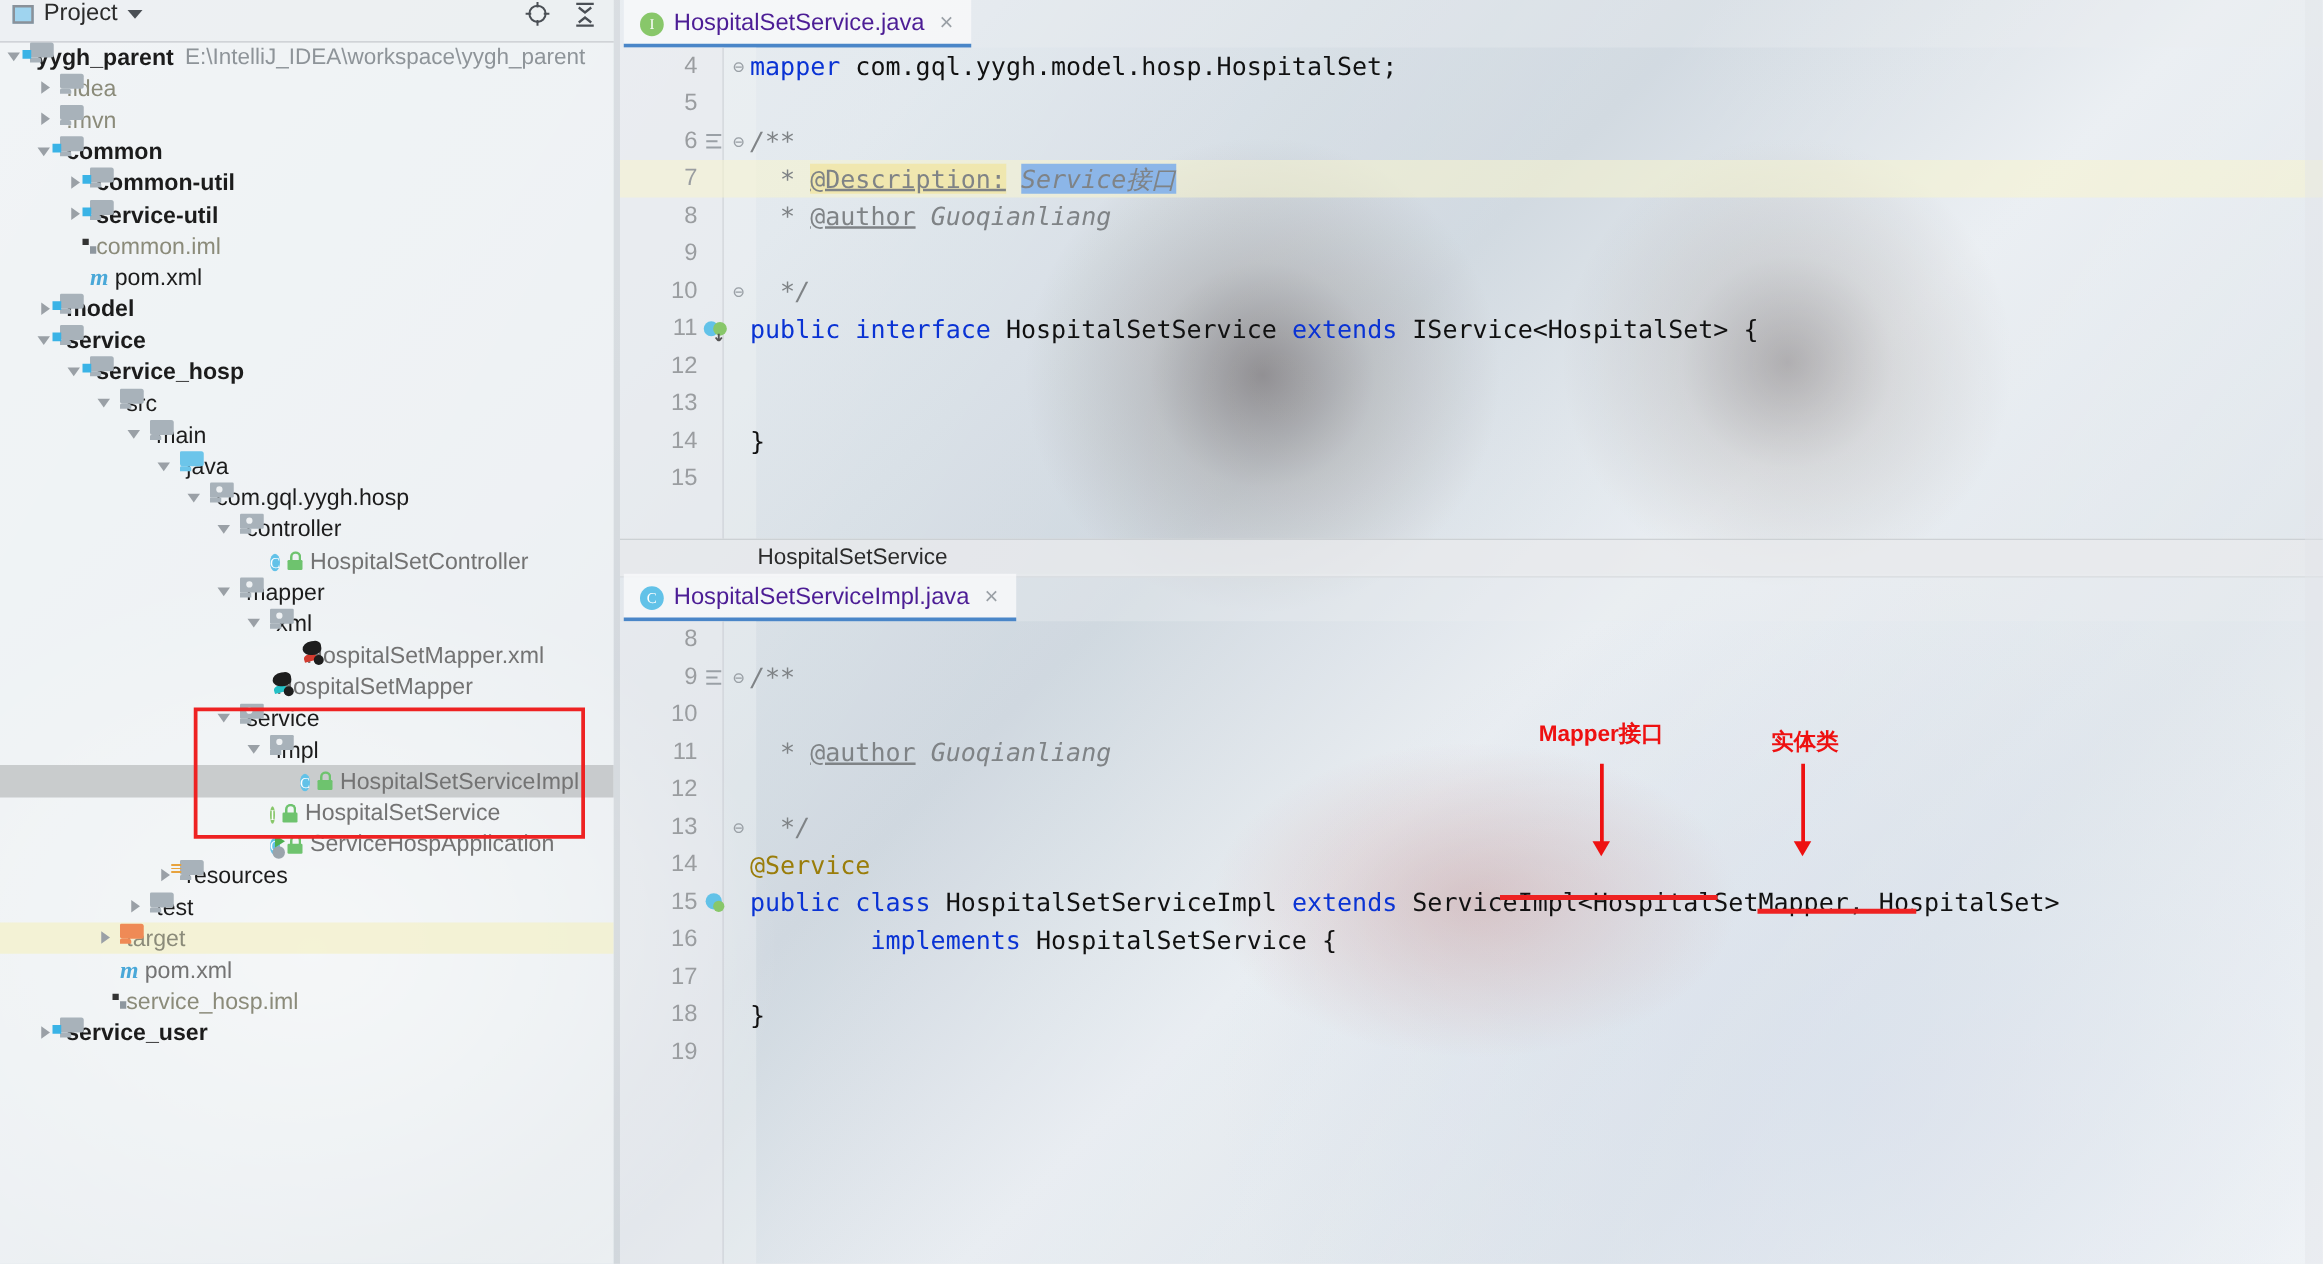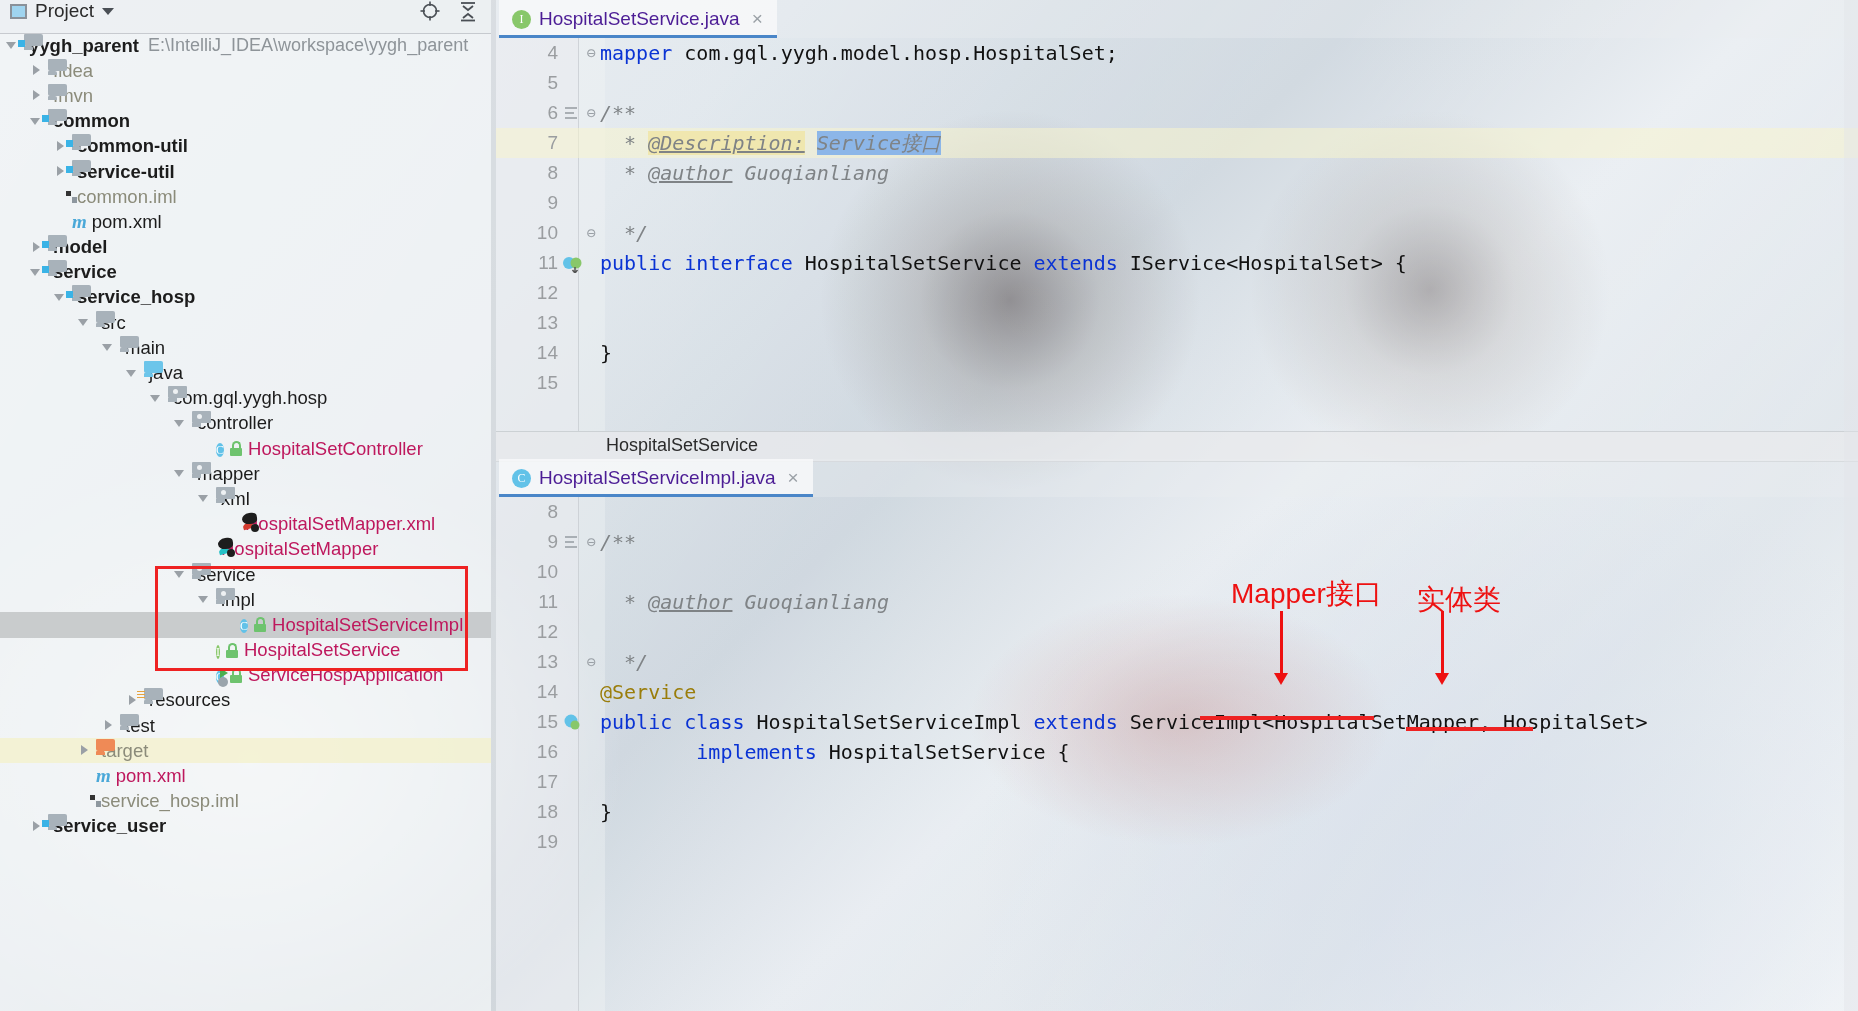--- a/index.html
+++ b/index.html
@@ -43,21 +43,21 @@
   
   #tree{position:absolute;left:0;top:33px;right:0;bottom:0;overflow:hidden;}
   .row{height:25.2px;display:flex;align-items:center;white-space:nowrap;font-size:18.5px;color:#1c1c1c;position:relative;}
   .row .arrow{width:13px;height:13px;position:relative;flex:0 0 13px;margin-right:3px;}
   .arrow.closed:before{content:"";position:absolute;left:3px;top:1px;border-left:7px solid #9aa0a6;border-top:5.5px solid transparent;border-bottom:5.5px solid transparent;}
   .arrow.open:before{content:"";position:absolute;left:0px;top:3px;border-top:7px solid #9aa0a6;border-left:5.5px solid transparent;border-right:5.5px solid transparent;}
   .arrow.none:before{content:none;}
   .lbl{margin-left:5px;}
   .b{font-weight:bold;}
   .grey{color:#8b8b7a;}
-  .green{color:#be185d;}
+  .green{color:#737373;}
   .path{color:#8e9499;font-weight:normal;margin-left:9px;font-size:18px;}
   .row.sel{background:rgba(190,192,194,0.78);}
   .row.hl{background:rgba(243,241,199,0.70);}
   .ic{flex:0 0 auto;position:relative;margin-left:2px;}
 
   
   .folder{width:19px;height:15px;position:relative;}
   .folder .fbody{position:absolute;left:0;bottom:0;width:19px;height:12px;background:#a8b2ba;border-radius:1px 2px 2px 2px;}
   .folder .ftab{position:absolute;left:0;top:0;width:9px;height:4px;background:#a8b2ba;border-radius:1px 2px 0 0;}
   .folder.blue .fbody,.folder.blue .ftab{background:#6cc5ea;}
@@ -114,33 +114,33 @@
   .gutter{position:absolute;left:0;top:0;bottom:0;width:82px;background:rgba(236,238,240,0.62);border-right:1px solid rgba(190,195,200,0.6);}
   .gutter2{position:absolute;left:83px;top:0;bottom:0;width:26px;background:rgba(244,245,246,0.35);}
   .codelines{position:absolute;left:0;right:0;top:0;bottom:0;}
   .cline{height:30px;position:relative;white-space:pre;font-family:"DejaVu Sans Mono", monospace;font-size:20px;color:#111;}
   .cline .num{position:absolute;left:0;width:62px;text-align:right;color:#9a9da0;font-family:"Liberation Sans",sans-serif;font-size:19px;line-height:30px;}
   .cline .txt{position:absolute;left:104px;line-height:30px;}
   .cline.hlline{background:rgba(247,244,206,0.55);}
   .kw{color:#0a33d4;font-weight:normal;}
   .ann{color:#9a7d0a;}
   .jdoc{color:#7f8386;font-style:italic;}
-  .jtag{color:#7f8386;font-style:italic;text-decoration:underline;}
+  .jtag{color:#7f8386;text-decoration:underline;}
   .desc-hl{background:rgba(240,228,160,0.75);}
   .sel-hl{background:#8cb6e8;}
   .fold{position:absolute;left:84px;width:22px;text-align:center;color:#9aa0a6;font-size:15px;line-height:30px;}
   .gicon{position:absolute;left:66px;top:5px;width:20px;height:20px;}
   .breadcrumb{position:absolute;left:0;right:0;height:29px;background:rgba(232,234,236,0.80);
      border-top:1px solid rgba(198,202,206,0.8);border-bottom:1px solid rgba(198,202,206,0.8);}
   .breadcrumb span{position:absolute;left:110px;top:3px;font-size:18px;color:#2b2b2b;}
 
   
   #overlay{position:absolute;left:0;top:0;width:1858px;height:1011px;z-index:9;pointer-events:none;}
   .red-box{position:absolute;border:3px solid #ee2222;box-sizing:border-box;}
-  .ann-label{position:absolute;color:#ee1111;font-size:28px;font-family:"Liberation Sans",sans-serif;white-space:nowrap;}
+  .ann-label{position:absolute;color:#ee1111;font-size:18px;font-family:"Liberation Sans",sans-serif;white-space:nowrap;font-weight:bold;}
   .ann-arrow{position:absolute;width:3px;background:#ee1111;}
   .ann-arrow:after{content:"";position:absolute;left:-6px;bottom:-11px;border-top:12px solid #ee1111;border-left:7.5px solid transparent;border-right:7.5px solid transparent;}
   .red-underline{position:absolute;height:4px;background:#ee2222;}
   
   #right-edge{position:absolute;right:0;top:0;width:14px;height:1011px;background:rgba(226,229,232,0.45);z-index:3;}
 </style>
 </head>
 <body>
 
 <div id="bg-photo"></div>

